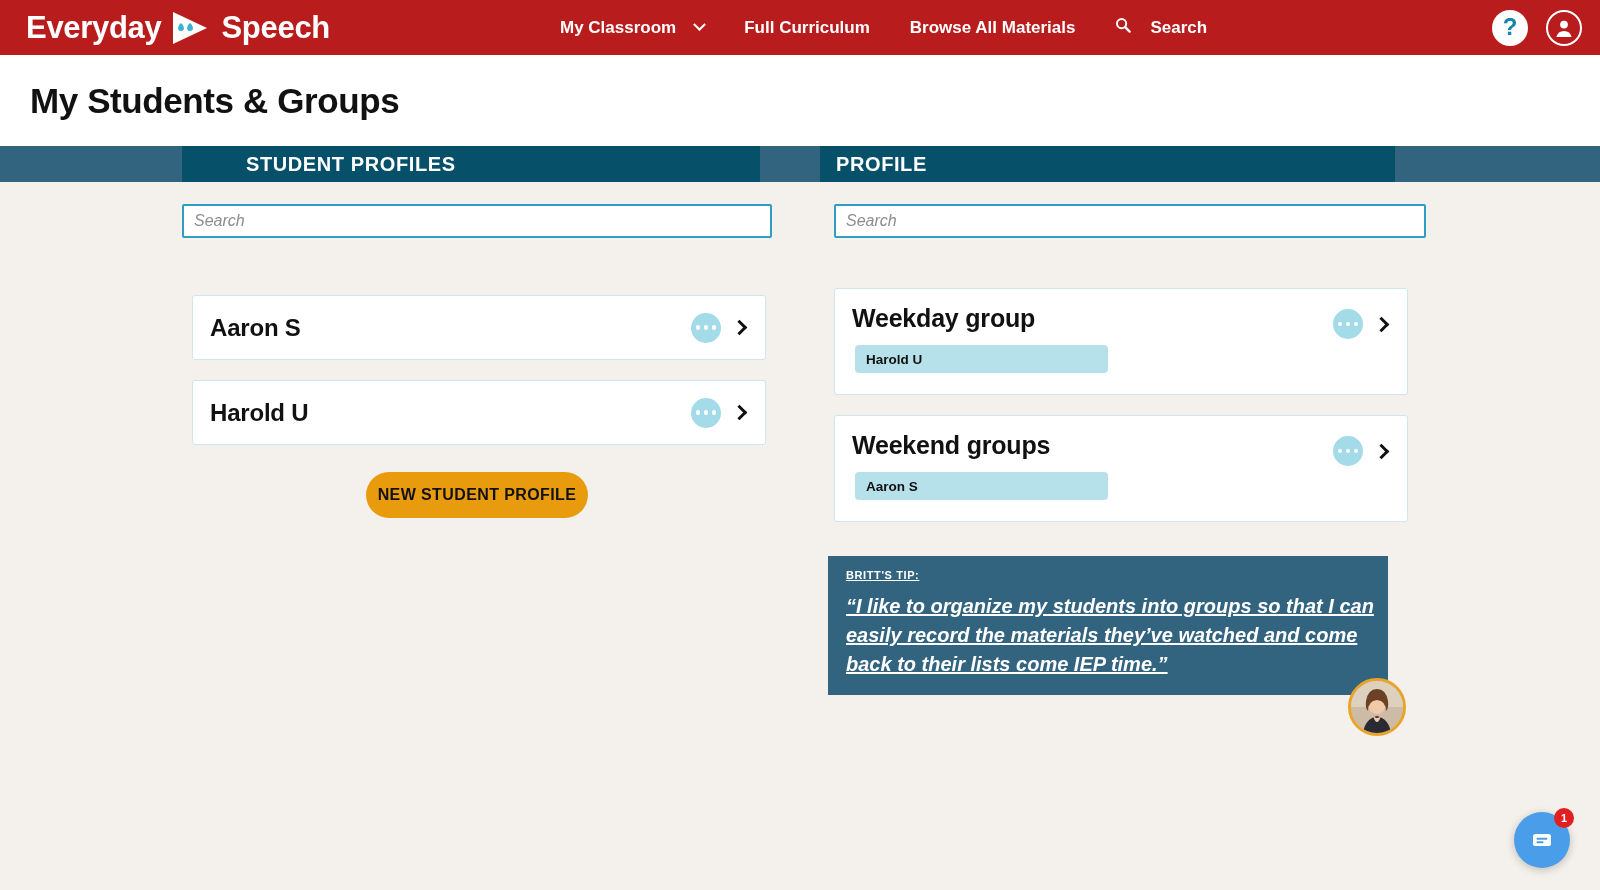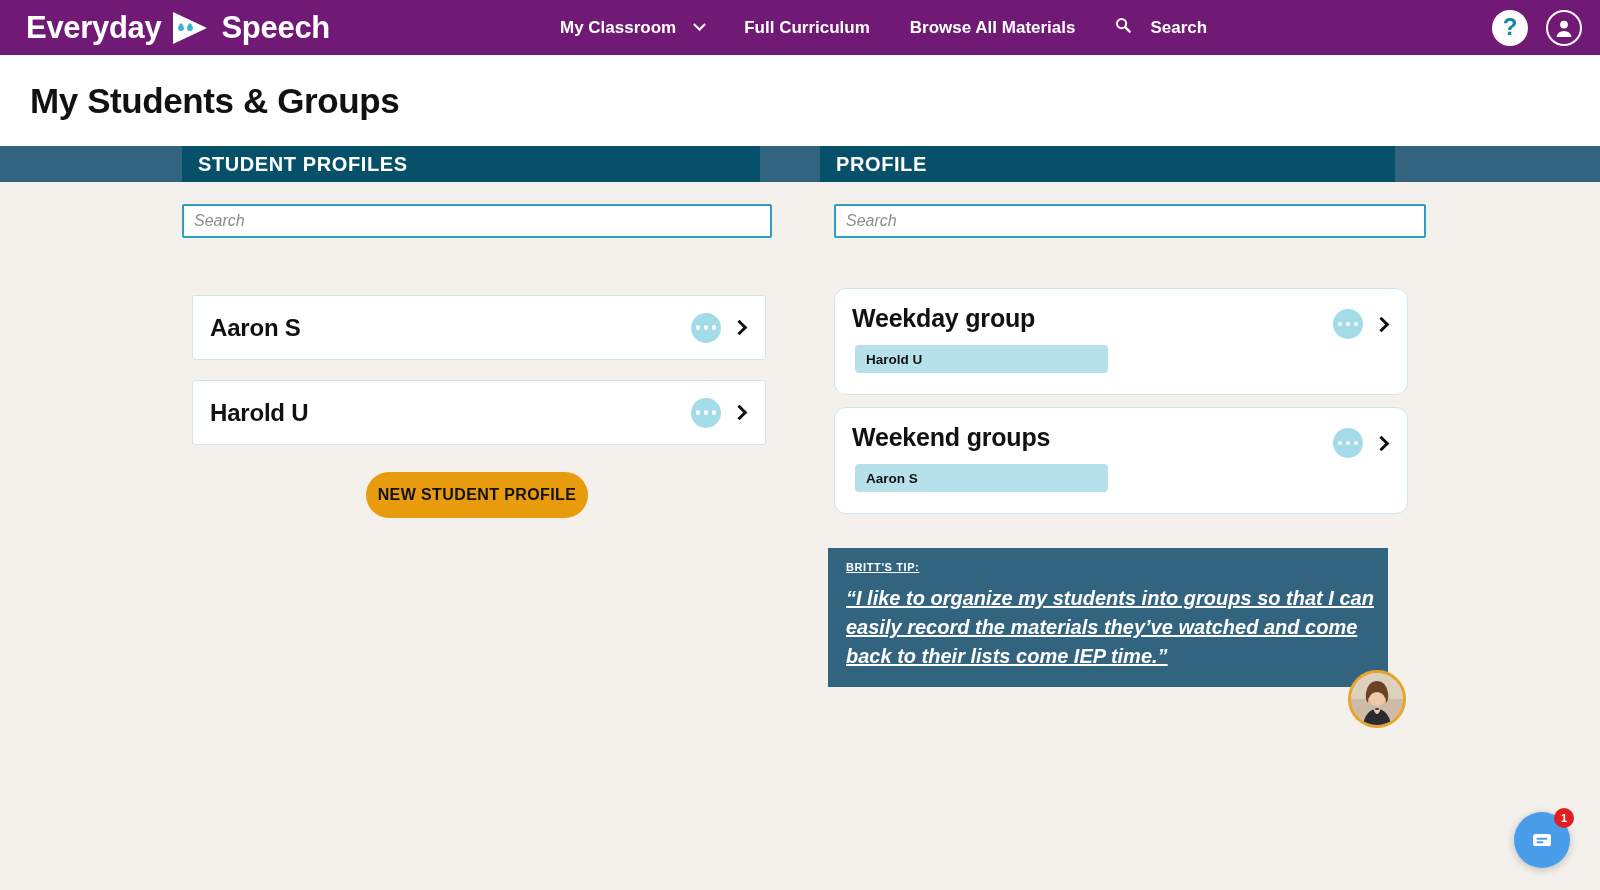--- a/index.html
+++ b/index.html
@@ -7,21 +7,21 @@
   body {
     width:1600px; height:890px;
     background:#f4f1ec;
     font-family:"Liberation Sans", sans-serif;
     overflow:hidden;
     position:relative;
   }
 
   
   .navbar{
-    height:55px; background:#701a75;
+    height:55px; background:#b91c1c;
     display:flex; align-items:center;
     position:relative;
   }
   .brand{
     display:flex; align-items:center; gap:10px;
     margin-left:26px;
   }
   .brand-word{
     color:#ffffff; font-size:31px; font-weight:700;
     letter-spacing:-0.3px; line-height:1;
@@ -126,22 +126,22 @@
   }
   .chev-right{
     width:11px; height:11px;
     border-right:3.4px solid #101010; border-top:3.4px solid #101010;
     transform:rotate(45deg); cursor:pointer; margin-right:4px;
   }
 
   
   .cards-groups{ margin-left:14px; margin-top:50px; width:574px; }
   .group-card{
-    background:#ffffff; border:1.3px solid #cfe6ec; border-radius:12px;
-    padding:15px 0 16px 0; margin-bottom:12px;
+    background:#ffffff; border:1.3px solid #cfe6ec; border-radius:3px;
+    padding:15px 0 16px 0; margin-bottom:20px;
     position:relative; cursor:pointer;
   }
   .group-name{
     font-size:25px; font-weight:700; color:#111111;
     margin-left:17px; letter-spacing:-0.2px;
   }
   .group-members{ margin:12px 0 0 20px; }
   .member-chip{
     background:#b6e0ea; border-radius:4px;
     width:253px; height:28px;
@@ -261,21 +261,21 @@
     </div>
   </div>
 </div>
 
 <div class="page-title-wrap">
   <div class="page-title">My Students &amp; Groups</div>
 </div>
 
 <div class="band-row">
   <div class="band-outer" style="width:182px;"></div>
-  <div class="band-inner" style="width:578px;">
+  <div class="band-inner" style="width:578px;padding-left:48px;">
     <span class="band-label">STUDENT PROFILES</span>
   </div>
   <div class="band-outer" style="width:60px;"></div>
   <div class="band-inner" style="width:575px;">
     <span class="band-label">PROFILE</span>
   </div>
   <div class="band-outer" style="width:205px;"></div>
 </div>
 
 <div class="cols">

